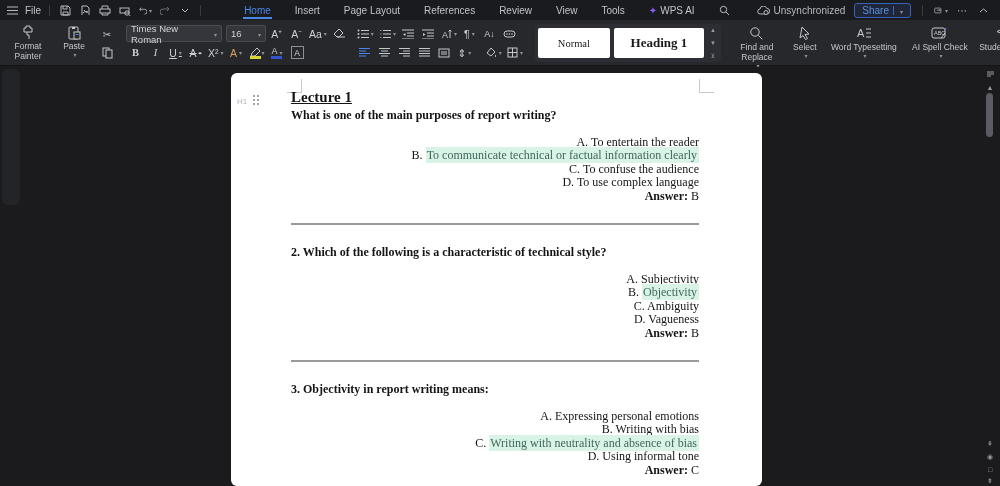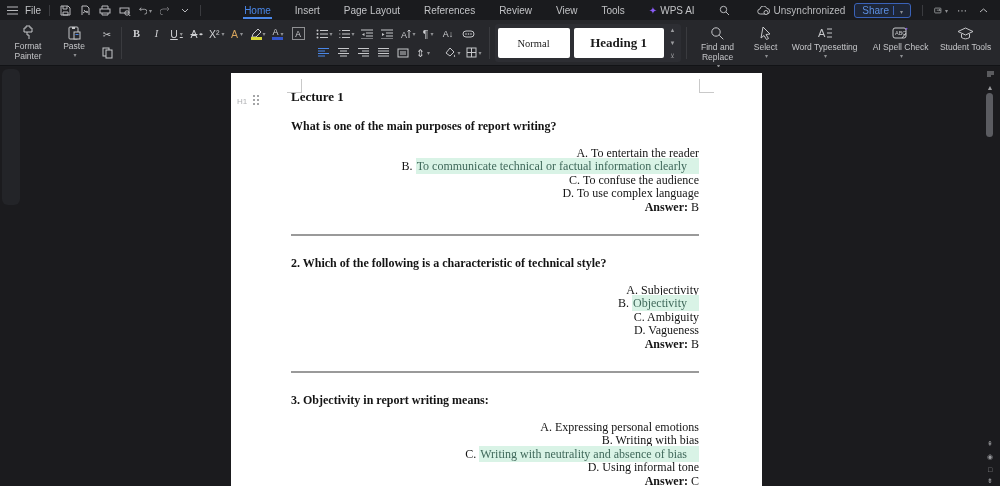--- a/index.html
+++ b/index.html
@@ -64,36 +64,36 @@
   .tools { display:flex; align-items:flex-start; gap:2px; padding-top:2px; }
   .toolbtn { display:flex; flex-direction:column; align-items:center; width:52px; font-size:8.5px;
     line-height:1.15; text-align:center; color:#c6c7ca; padding-top:1px; }
   .toolbtn svg { margin-bottom:2px; }
   .toolbtn.narrow { width:40px; }
   .toolbtn.wide { width:74px; }
 
   
   .docarea { position:absolute; left:0; top:67px; width:1000px; height:419px; background:#1b1b1e; }
   .side-slab { position:absolute; left:2px; top:2px; width:18px; height:136px; background:#232428; border-radius:6px; }
-  .page { position:absolute; left:231px; top:6px; width:531px; height:413px; background:#ffffff; }
+  .page { position:absolute; left:231px; top:6px; width:531px; height:413px; background:#ffffff;border-radius:6px; }
   .corner { position:absolute; width:15px; height:14px; border-color:#c9c9c9; }
   .corner.tl { left:56px; top:6px; border-right:1px solid #c9c9c9; border-bottom:1px solid #c9c9c9; }
   .corner.tr { right:48px; top:6px; border-left:1px solid #c9c9c9; border-bottom:1px solid #c9c9c9; }
   .margin-ctl { position:absolute; left:6px; top:22px; display:flex; align-items:center; gap:6px; color:#a8a9ac; }
   .hbadge { font-size:8px; color:#b0b1b4; }
   .dots { position:relative; width:8px; height:12px; }
   .dots i { position:absolute; width:2px; height:2px; background:#86878a; border-radius:50%; }
 
   .content { position:absolute; left:60px; top:16px; width:408px;
     font-family:"Liberation Serif", serif; font-size:12px; line-height:13.5px; color:#141414; }
-  .doc-title { font-size:13px; font-weight:bold; line-height:16px; margin-bottom:15px; }
+  .doc-title { font-size:15px; font-weight:bold; line-height:16px; margin-bottom:4px;text-decoration:underline; }
   .q-head { font-weight:bold; margin-bottom:8px; }
   .q-opts { margin-top:13px; }
   .opt { white-space:nowrap;text-align:right; }
-  .hl { background:#d9f3e6; color:#40695b; padding:1px 12px 1px 1px; }
+  .hl { background:#d9f3e6; color:#40695b; padding:1px 2px 1px 1px; }
   .ans b { font-weight:bold; }
   .divider { border:none; border-top:2px solid #9a9a9a; margin:20px 0 21px 0; }
 
   
   .vscroll { position:absolute; right:2px; top:0; width:16px; height:419px; color:#9a9b9e; }
   .vs-item { position:absolute; left:0; width:16px; text-align:center; font-size:7px; line-height:10px; }
   .vs-thumb { position:absolute; left:4px; top:26px; width:7px; height:44px; background:#5b5c61; border-radius:4px; }
 </style>
 </head>
 <body>
@@ -229,20 +229,39 @@
               <rect x="4" y="3" width="6" height="8" fill="#27282c" stroke="#c6c7ca"></rect>
             </svg>
         </span>
       </div>
     </div>
 
     <div class="rb-sep"></div>
 
     <div class="stack">
       <div class="rb-row">
+        <span class="combo fname">
+          <span>Times New Roman</span>
+            <span class="dd"></span>
+        </span>
+        <span class="combo fsize">
+          <span>16</span>
+            <span class="dd"></span>
+        </span>
+        <span class="sbtn">A⁺</span>
+        <span class="sbtn">A⁻</span>
+        <span class="sbtn dd">Aa</span>
+        <span class="sbtn">
+          <svg width="13" height="11" viewBox="0 0 13 11">
+              <path d="M4 9L1 6l5-5 4 4-4 4z" fill="none" stroke="#c6c7ca"></path>
+              <path d="M4 9h8" stroke="#c6c7ca"></path>
+            </svg>
+        </span>
+      </div>
+      <div class="rb-row">
         <span class="sbtn">
             <b>B</b>
           </span>
         <span class="sbtn">
             <b style="font-style:italic;font-weight:normal">I</b>
           </span>
         <span class="sbtn dd ul">U</span>
         <span class="sbtn dd strike">A</span>
         <span class="sbtn dd">X²</span>
         <span class="sbtn dd" style="color:#d6a35c">

